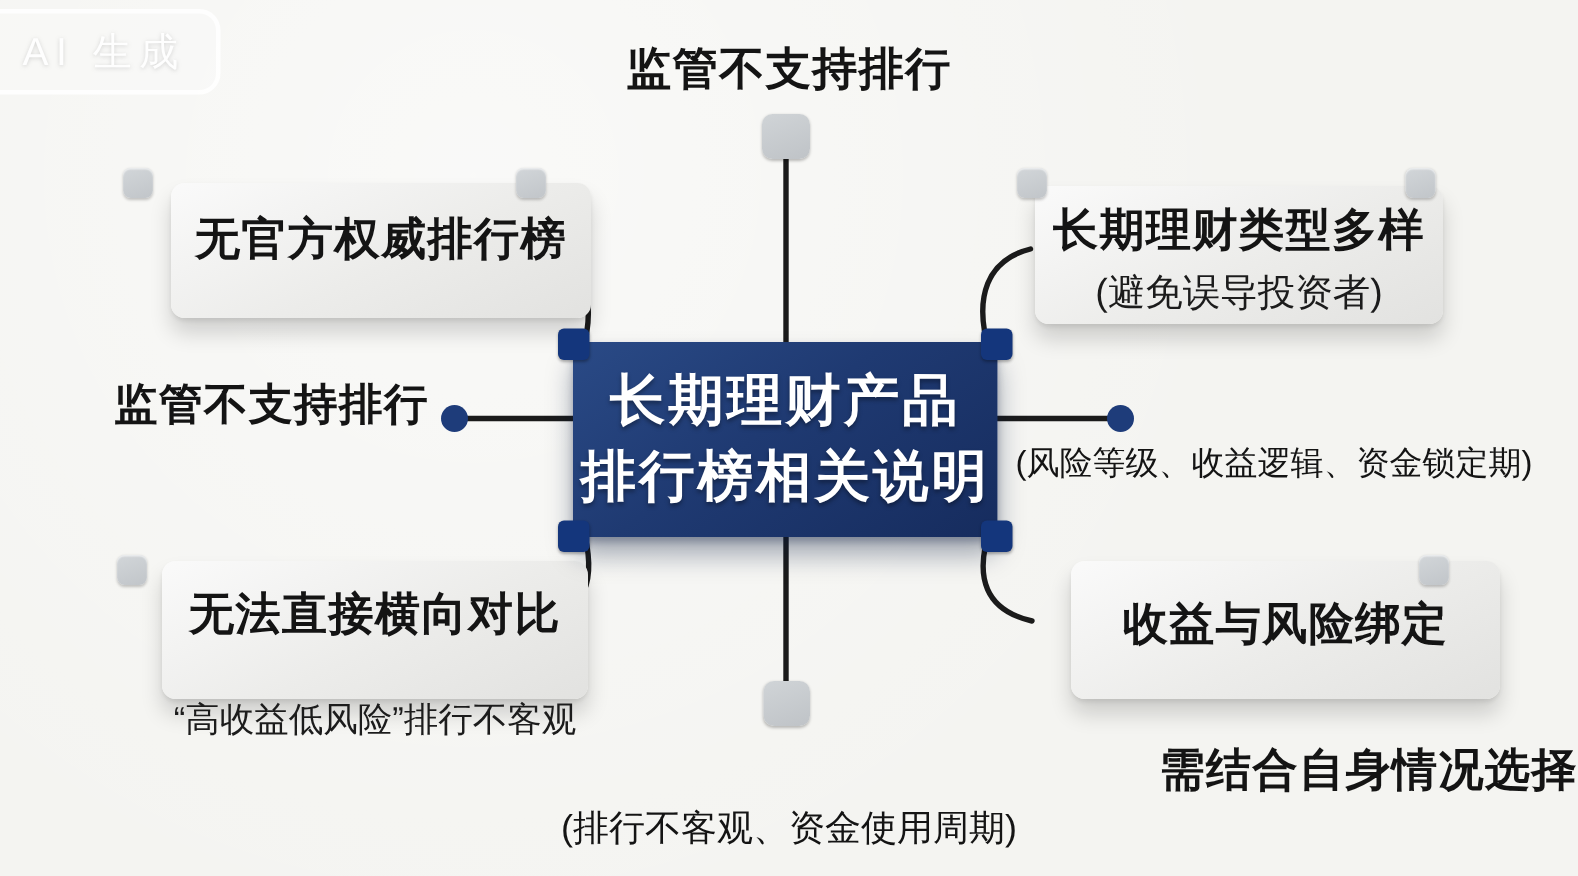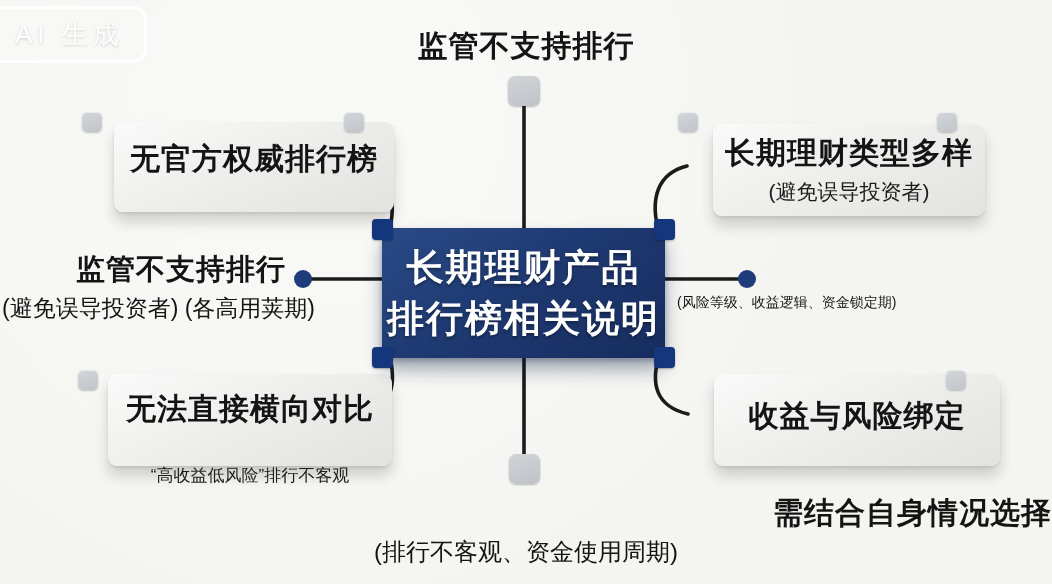--- a/index.html
+++ b/index.html
@@ -37,27 +37,27 @@
     text-shadow:0 1px 3px rgba(140,140,140,.35);
   }
 
   .gbox {
     position:absolute; z-index:3; border-radius:9px;
     background:linear-gradient(155deg, var(--box-bg-light) 0%, #ececea 55%, var(--box-bg-dark) 100%);
     box-shadow:0 10px 14px rgba(0,0,0,.16), 0 2px 3px rgba(0,0,0,.08);
     display:flex; flex-direction:column; align-items:center;margin-left:30px;
   }
   #box-tl { left:84px;  top:122px; width:280px; height:90px; padding-top:17px; }
-  #box-tr { left:683px; top:124px; width:272px; height:92px; padding-top:9px; }
+  #box-tr { left:660px; top:124px; width:272px; height:92px; padding-top:9px; }
   #box-bl { left:78px;  top:374px; width:284px; height:92px; padding-top:15px;gap:30px; }
   #box-br { left:684px; top:374px; width:286px; height:92px; padding-top:22px; }
 
   .gbox .title { font-size:30px; font-weight:bold; color:var(--title-text); letter-spacing:1px; white-space:nowrap; }
-  .gbox .subtitle { font-size:21px; color:#1c1c1c; margin-top:4px; white-space:nowrap; }
-  #box-bl .subtitle { font-size:17px; }
+  .gbox .subtitle { font-size:25px; color:#1c1c1c; margin-top:4px; white-space:nowrap; }
+  #box-bl .subtitle { font-size:23px; }
 
   .pin {
     position:absolute; z-index:4; width:20px; height:20px; border-radius:5px;
     background:linear-gradient(160deg,#d2d6d9,var(--pin));
     box-shadow:inset 0 1px 1px rgba(255,255,255,.6), 0 1px 2px rgba(0,0,0,.22);
   }
   #pin-tl-a { left:82px;  top:112px; }
   #pin-tl-b { left:344px; top:112px; }
   #pin-tr-a { left:678px; top:112px; }
   #pin-tr-b { left:937px; top:112px; }
@@ -95,21 +95,21 @@
   #handle-tr { left:654px; top:219px; }
   #handle-bl { left:372px; top:347px; }
   #handle-br { left:654px; top:347px; }
 
   .flabel { position:absolute; z-index:3; color:var(--title-text); white-space:nowrap; }
   .flabel.bold { font-weight:bold; }
   #label-top        { left:0; right:0; top:26px;  text-align:center; font-size:30px; letter-spacing:1px; }
   #label-left-t     { left:76px;  top:250px; font-size:29px; letter-spacing:1px; }
   #label-left-s     { left:2px;   top:293px; font-size:23px; }
   #label-right-t    { left:764px; top:250px; font-size:29px; letter-spacing:1px; }
-  #label-right-s    { left:677px; top:294px; font-size:14px; }
+  #label-right-s    { left:677px; top:294px; font-size:22px; }
   #label-bottom-t   { left:0; right:0; top:493px; text-align:right; font-size:30px; letter-spacing:1px; }
   #label-bottom-s   { left:0; right:0; top:536px; text-align:center; font-size:24px; }
 </style>
 </head>
 <body>
 
 <div class="stage">
 
   <svg class="links" width="1052" height="584" viewBox="0 0 1052 584" aria-hidden="true">
     <line x1="524" y1="103" x2="524" y2="250"></line>
@@ -147,21 +147,20 @@
     <div class="title">无法直接横向对比</div>
     <div class="subtitle">“高收益低风险”排行不客观</div>
   </div>
   <div id="box-br" class="gbox">
     <div class="title">收益与风险绑定</div>
   </div>
 
   <div id="dot-left" class="dot"></div>
   <div id="dot-right" class="dot"></div>
   <div id="label-left-t" class="flabel bold">监管不支持排行</div>
-  <div id="label-left-s" class="flabel">(避免误导投资者) (各高用荚期)</div>
   <div id="label-right-s" class="flabel">(风险等级、收益逻辑、资金锁定期)</div>
 
   <div id="label-bottom-t" class="flabel bold">需结合自身情况选择</div>
   <div id="label-bottom-s" class="flabel">(排行不客观、资金使用周期)</div>
 
   <div class="center-box">
     <div class="cline">长期理财产品</div>
     <div class="cline">排行榜相关说明</div>
   </div>
   <div id="handle-tl" class="handle"></div>

